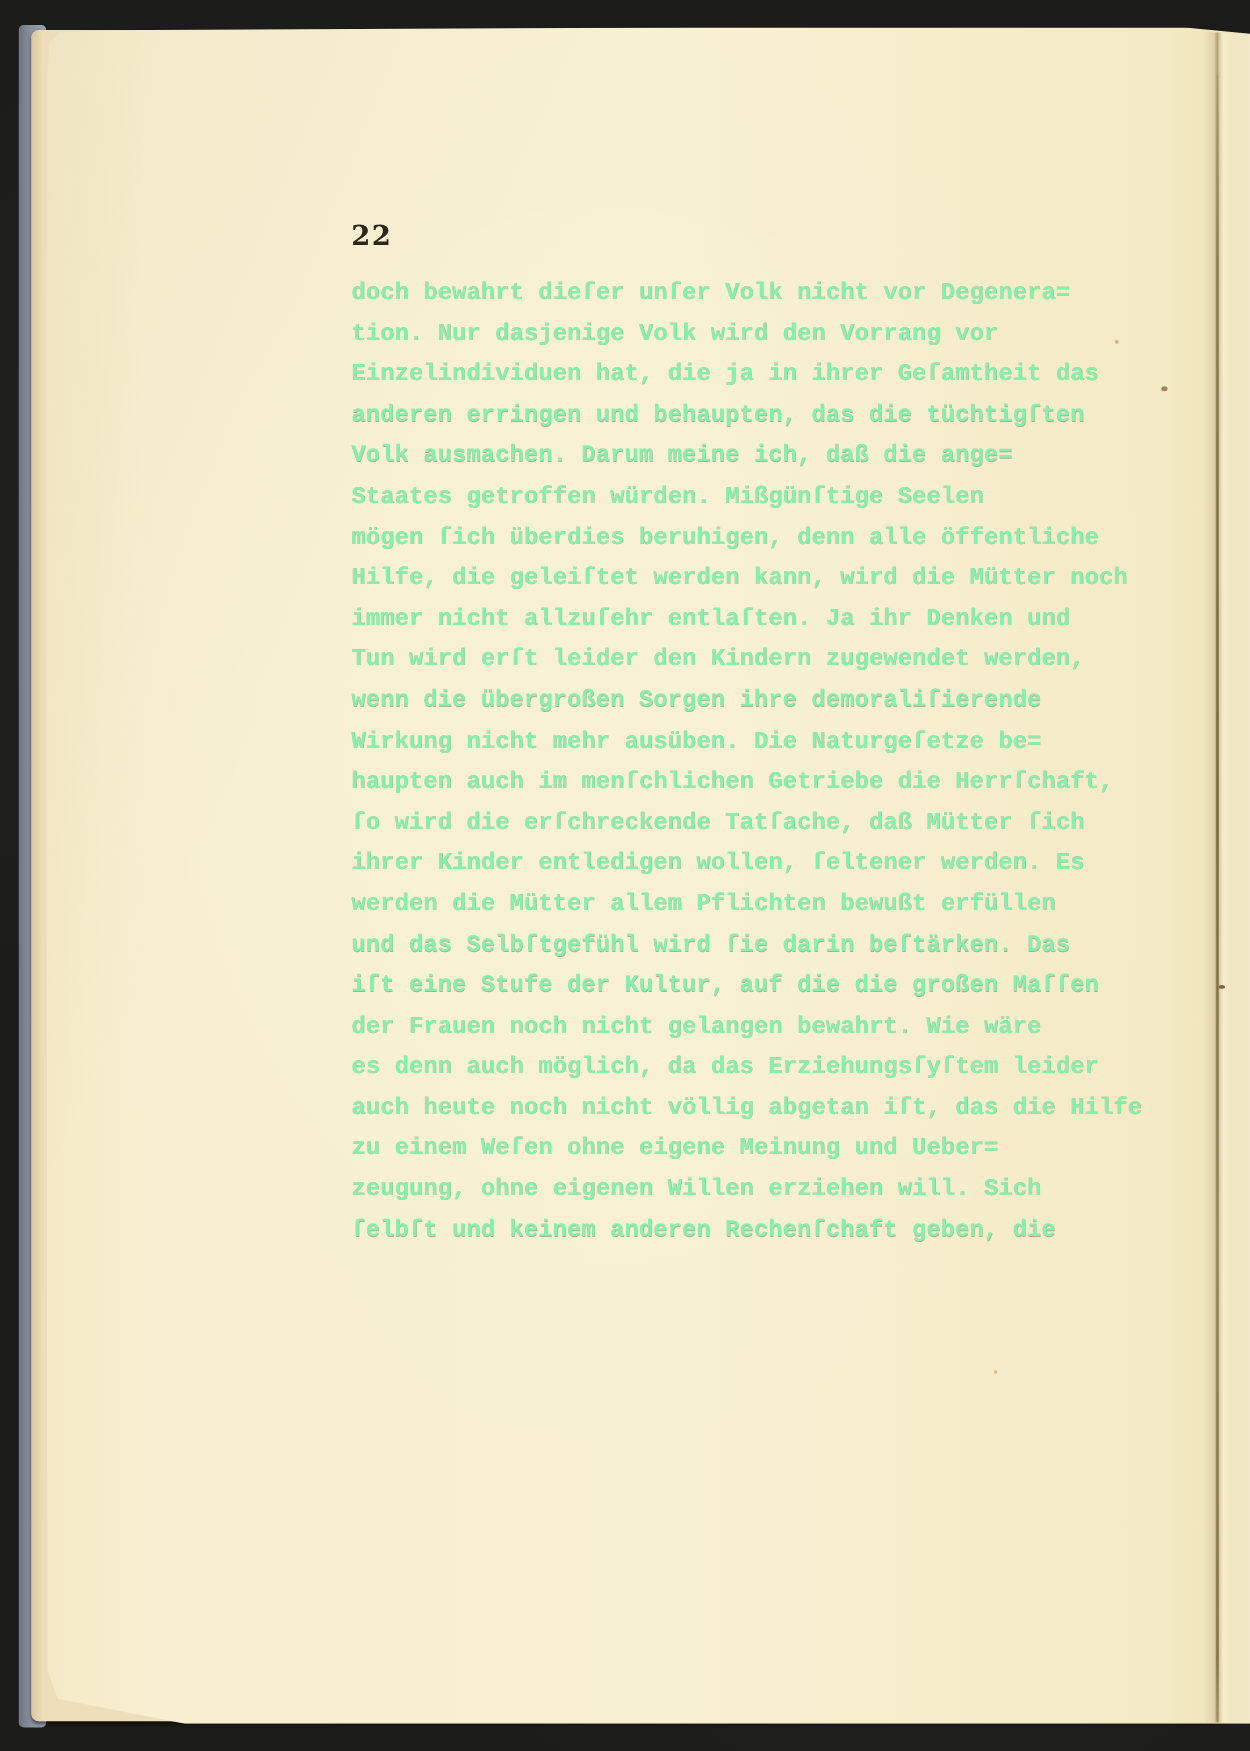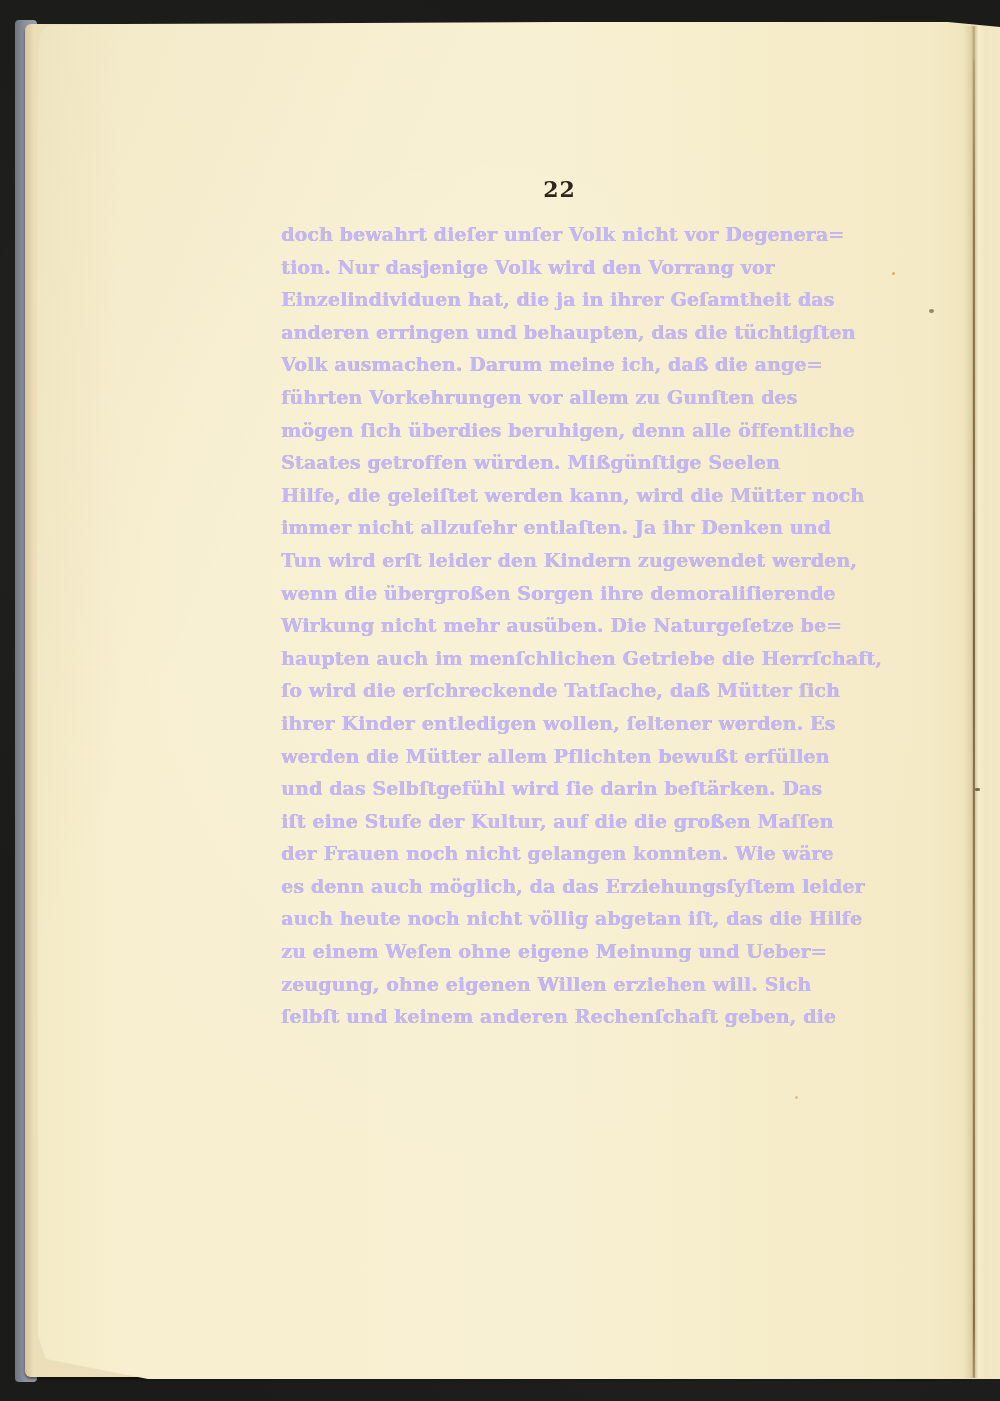--- a/index.html
+++ b/index.html
@@ -108,42 +108,42 @@
 
   
   .print-area {
     position: absolute;
     left: 281px;
     top: 176px;
     width: 557px;
     color: #332b20;
   }
   .page-number {
-    text-align: center;
     font-size: 22px;
     font-weight: bold;
     letter-spacing: 1px;
     margin-bottom: 16px;
     color: #2e2archive61f; 
     color: #2e261c;
   }
   .body-text {
     margin-top: 8px;
   }
   .body-text .line {
     font-size: 19px;
     font-weight: bold;
     line-height: 32.6px;
     height: 32.6px;
     white-space: nowrap;
     text-align: justify;
     text-align-last: justify;
     letter-spacing: 0.1px;
-    color: #c4b5fd;
+    color: #86efac;
     text-shadow: 0.3px 0.3px 0 rgba(52,44,33,0.35);
+    font-family: Liberation Mono, monospace;
   }
   
   .body-text .line::after { content: ""; display: inline-block; width: 100%; height: 0; }
 </style>
 </head>
 <body>
 
 <div class="scan">
   <div class="backdrop"></div>
 
@@ -163,35 +163,34 @@
   <div class="speck s4"></div>
 
   <div class="print-area">
     <div class="page-number">22</div>
     <div class="body-text">
         <div class="line">doch bewahrt dieſer unſer Volk nicht vor Degenera=</div>
         <div class="line">tion. Nur dasjenige Volk wird den Vorrang vor</div>
         <div class="line">Einzelindividuen hat, die ja in ihrer Geſamtheit das</div>
         <div class="line">anderen erringen und behaupten, das die tüchtigſten</div>
         <div class="line">Volk ausmachen. Darum meine ich, daß die ange=</div>
-        <div class="line">führten Vorkehrungen vor allem zu Gunſten des</div>
+        <div class="line">Staates getroffen würden. Mißgünſtige Seelen</div>
         <div class="line">mögen ſich überdies beruhigen, denn alle öffentliche</div>
-        <div class="line">Staates getroffen würden. Mißgünſtige Seelen</div>
         <div class="line">Hilfe, die geleiſtet werden kann, wird die Mütter noch</div>
         <div class="line">immer nicht allzuſehr entlaſten. Ja ihr Denken und</div>
         <div class="line">Tun wird erſt leider den Kindern zugewendet werden,</div>
         <div class="line">wenn die übergroßen Sorgen ihre demoraliſierende</div>
         <div class="line">Wirkung nicht mehr ausüben. Die Naturgeſetze be=</div>
         <div class="line">haupten auch im menſchlichen Getriebe die Herrſchaft,</div>
         <div class="line">ſo wird die erſchreckende Tatſache, daß Mütter ſich</div>
         <div class="line">ihrer Kinder entledigen wollen, ſeltener werden. Es</div>
         <div class="line">werden die Mütter allem Pflichten bewußt erfüllen</div>
         <div class="line">und das Selbſtgefühl wird ſie darin beſtärken. Das</div>
         <div class="line">iſt eine Stufe der Kultur, auf die die großen Maſſen</div>
-        <div class="line">der Frauen noch nicht gelangen konnten. Wie wäre</div>
+        <div class="line">der Frauen noch nicht gelangen bewahrt. Wie wäre</div>
         <div class="line">es denn auch möglich, da das Erziehungsſyſtem leider</div>
         <div class="line">auch heute noch nicht völlig abgetan iſt, das die Hilfe</div>
         <div class="line">zu einem Weſen ohne eigene Meinung und Ueber=</div>
         <div class="line">zeugung, ohne eigenen Willen erziehen will. Sich</div>
         <div class="line">ſelbſt und keinem anderen Rechenſchaft geben, die</div>
       </div>
   </div>
 </div>
 
 </body></html>

